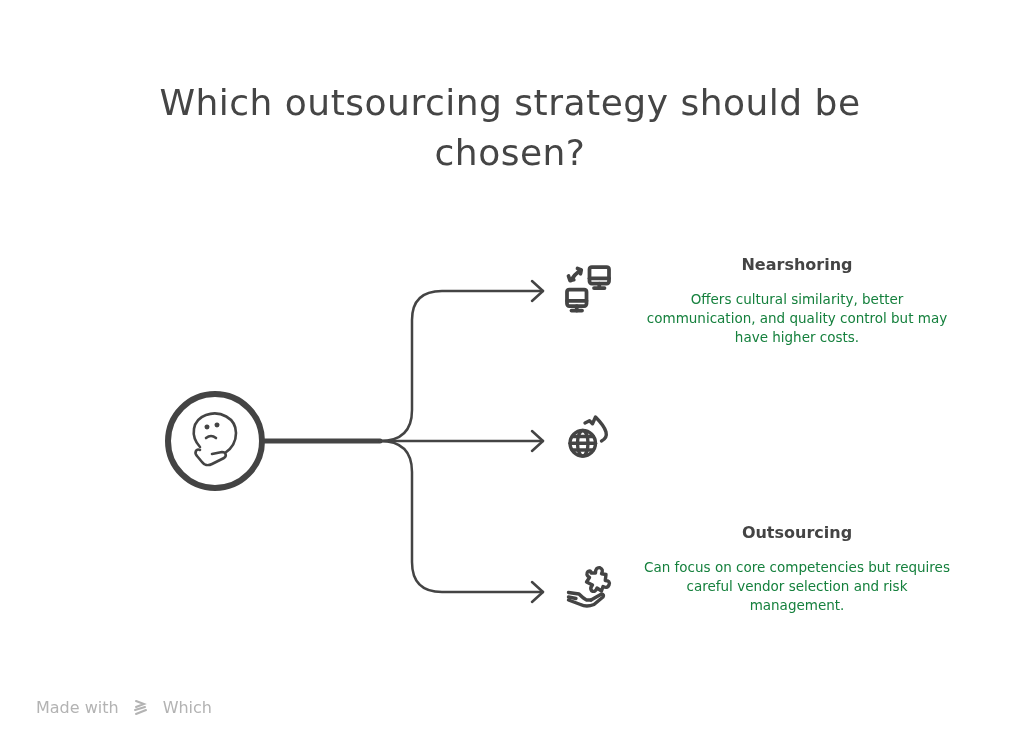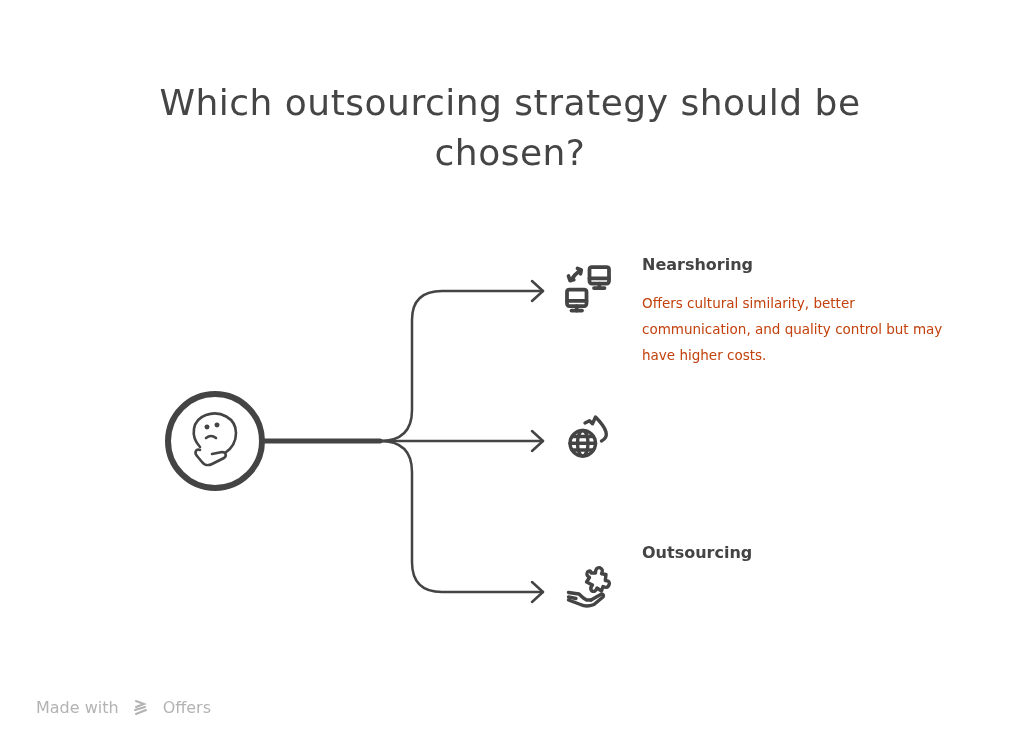--- a/index.html
+++ b/index.html
@@ -30,34 +30,35 @@
     }
     svg.connectors {
       position: absolute;
       left: 0;
       top: 0;
     }
     .option {
       position: absolute;
       left: 642px;
       width: 310px;
+      text-align: center;
     }
     .option-title {
       font-family: "DejaVu Sans", sans-serif;
       font-weight: bold;
       font-size: 16px;
       color: #444444;
       line-height: 22px;
       margin: 0 0 14px 0;
     }
     .option-desc {
       font-family: "DejaVu Sans", sans-serif;
       font-size: 13.5px;
-      color: #c2410c;
-      line-height: 26px;
+      color: #15803d;
+      line-height: 19px;
       margin: 0;
     }
     .icon {
       position: absolute;
       width: 60px;
       height: 60px;
     }
     .footer {
       position: absolute;
       left: 36px;
@@ -139,27 +140,28 @@
 </svg>
 
 <div class="option" style="top:254px;">
   <div class="option-title">Nearshoring</div>
   <p class="option-desc">Offers cultural similarity, better communication, and quality control but may have higher costs.</p>
 </div>
 
 <div class="option" style="top:404px;">
 </div>
 
-<div class="option" style="top:542px;">
+<div class="option" style="top:522px;">
   <div class="option-title">Outsourcing</div>
+  <p class="option-desc">Can focus on core competencies but requires careful vendor selection and risk management.</p>
 </div>
 
 <div class="footer">
   <span>Made with</span>
   <svg width="18" height="18" viewBox="0 0 18 18">
     <g fill="none" stroke="#b3b3b3" stroke-width="2" stroke-linecap="round">
       <path d="M4,2 L12,5 L4,8"></path>
       <path d="M3,11 L13,8"></path>
       <path d="M4,15 L14,11"></path>
     </g>
   </svg>
-  <span>Offers</span>
+  <span>Which</span>
 </div>
 
 </body></html>

